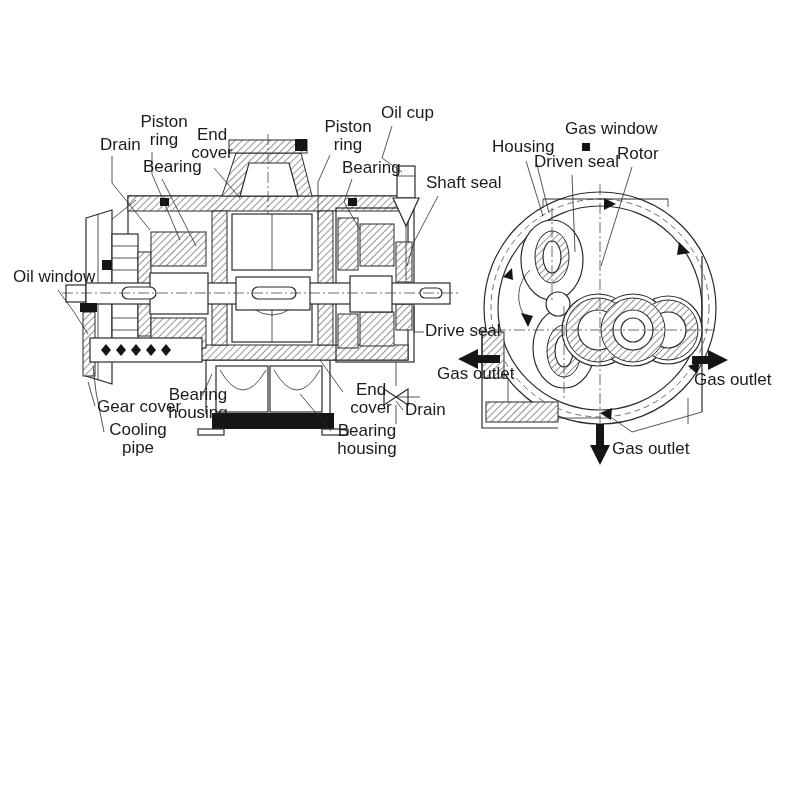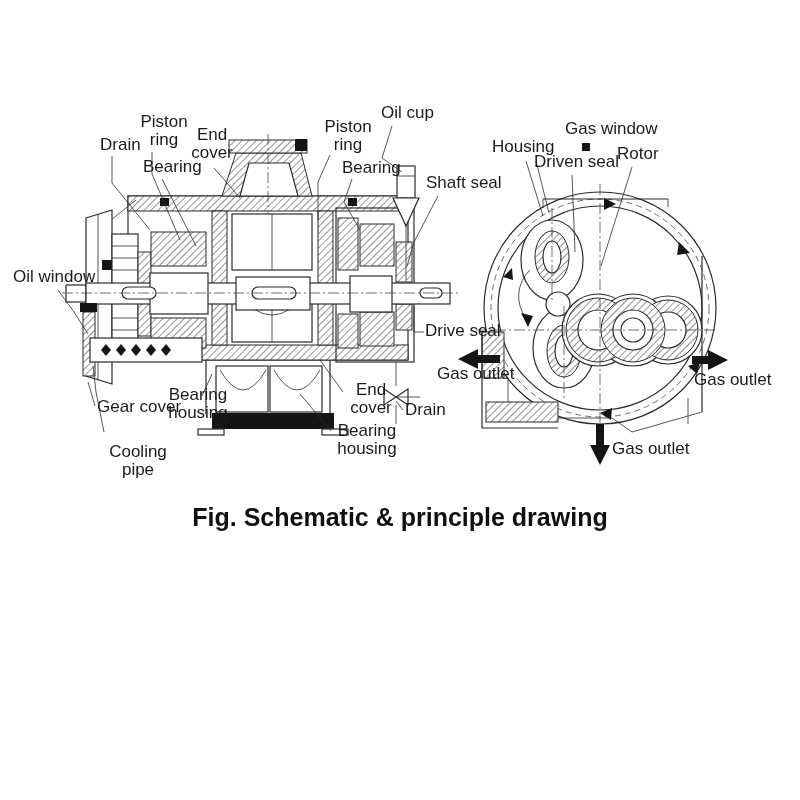--- a/index.html
+++ b/index.html
@@ -215,24 +215,23 @@
   <div class="lbl" style="left:342px;top:159px;">Bearing</div>
   <div class="lbl" style="left:381px;top:104px;">Oil cup</div>
   <div class="lbl" style="left:426px;top:174px;">Shaft seal</div>
   <div class="lbl" style="left:13px;top:268px;">Oil window</div>
   <div class="lbl" style="left:425px;top:322px;">Drive seal</div>
   <div class="lbl" style="left:405px;top:401px;">Drain</div>
   <div class="lbl wrap" style="left:345px;top:381px;width:52px;">End cover</div>
   <div class="lbl wrap" style="left:333px;top:422px;width:68px;">Bearing housing</div>
   <div class="lbl" style="left:97px;top:398px;">Gear cover</div>
   <div class="lbl wrap" style="left:164px;top:386px;width:68px;">Bearing housing</div>
-  <div class="lbl wrap" style="left:106px;top:443px;width:64px;">Cooling pipe</div>
+  <div class="lbl wrap" style="left:106px;top:421px;width:64px;">Cooling pipe</div>
 
   <div class="lbl" style="left:492px;top:138px;">Housing</div>
   <div class="lbl" style="left:565px;top:120px;">Gas window</div>
   <div class="lbl" style="left:534px;top:153px;">Driven seal</div>
   <div class="lbl" style="left:617px;top:145px;">Rotor</div>
   <div class="lbl" style="left:437px;top:365px;">Gas outlet</div>
   <div class="lbl" style="left:694px;top:371px;">Gas outlet</div>
   <div class="lbl" style="left:612px;top:440px;">Gas outlet</div>
 
-  <div class="caption">Fig. Schematic &amp; principle drawing</div>
 </div>
 
 </body></html>

